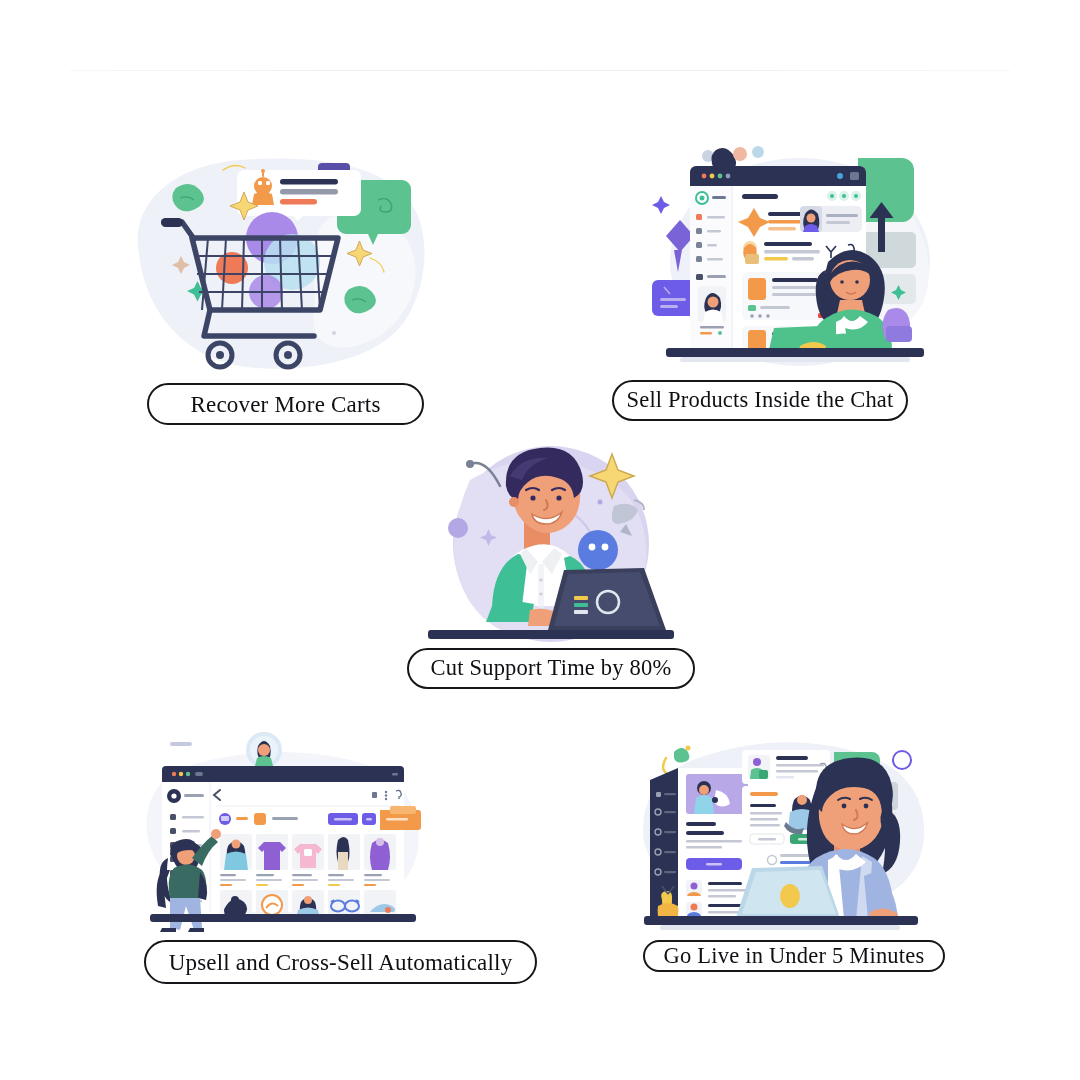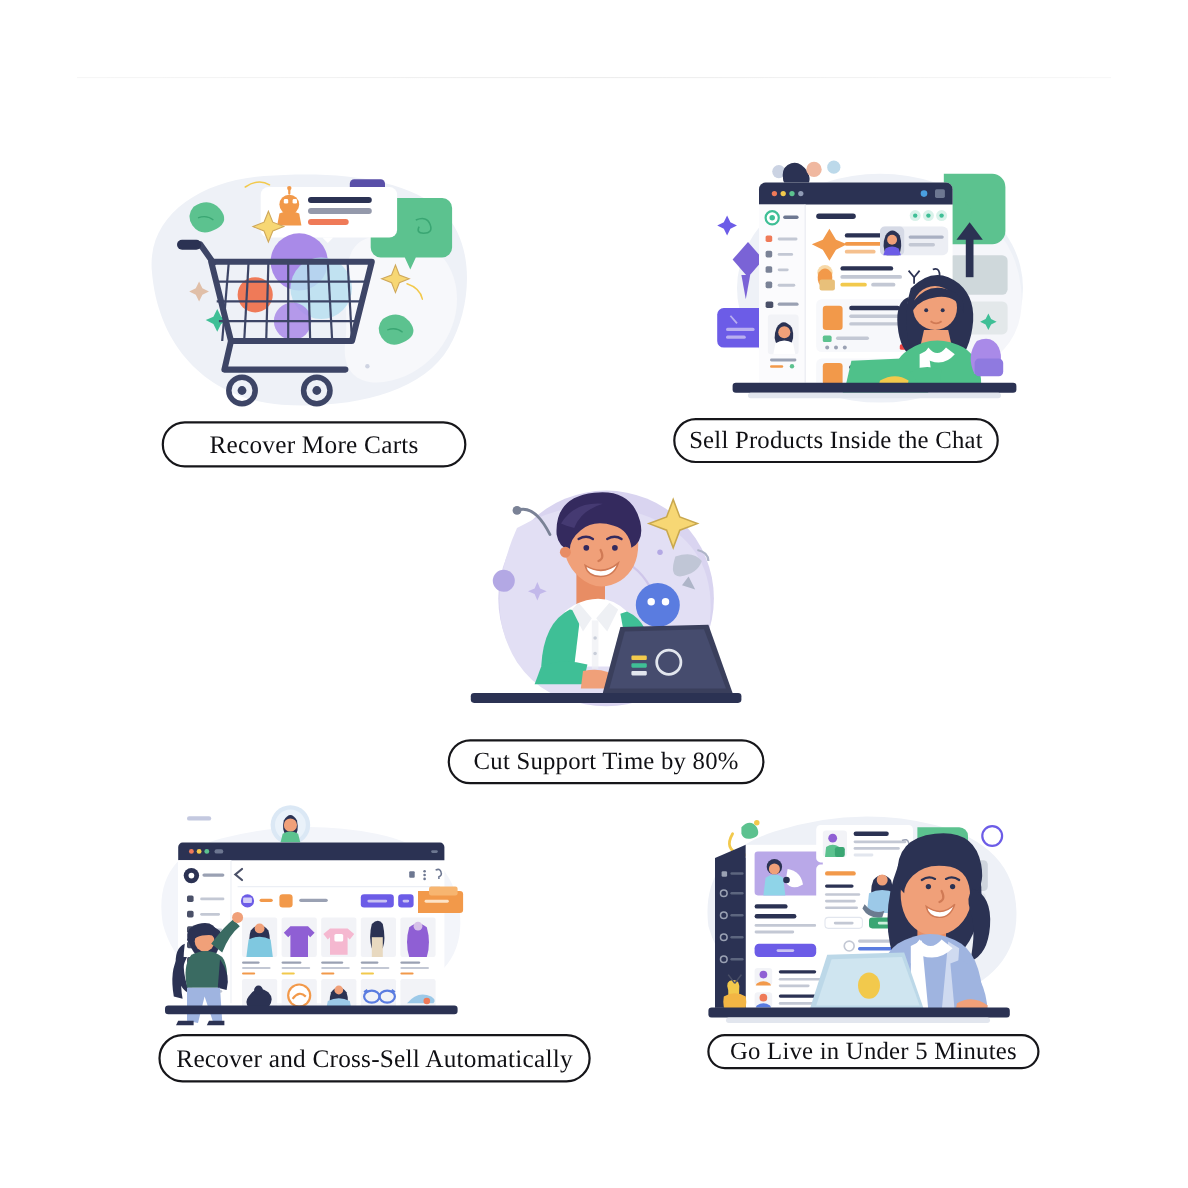--- a/index.html
+++ b/index.html
@@ -38,21 +38,21 @@
   #card-carts   { left: 120px; top: 150px; }
   #card-carts .art   { width: 310px; height: 225px; }
   #card-carts .pill  { width: 277px; height: 42px; margin: 8px 0 0 27px; font-size: 23px; }
 
   #card-chat    { left: 650px; top: 150px; }
   #card-chat .art    { width: 290px; height: 225px; }
   #card-chat .pill   { width: 296px; height: 41px; margin: 5px 0 0 -38px; font-size: 22.5px; }
 
   #card-support { left: 418px; top: 440px; }
   #card-support .art { width: 266px; height: 208px; }
-  #card-support .pill{ width: 288px; height: 41px; margin: 24px 0 0 -11px; font-size: 22.5px; }
+  #card-support .pill{ width: 288px; height: 41px; margin: 0 0 0 -11px; font-size: 22.5px; }
 
   #card-upsell  { left: 140px; top: 730px; }
   #card-upsell .art  { width: 290px; height: 205px; }
   #card-upsell .pill { width: 393px; height: 44px; margin: 5px 0 0 4px; font-size: 23px; }
 
   #card-golive  { left: 630px; top: 730px; }
   #card-golive .art  { width: 300px; height: 205px; }
   #card-golive .pill { width: 302px; height: 32px; margin: 5px 0 0 13px; font-size: 22.5px; }
   svg { display: block; overflow: visible; }
 </style>
@@ -537,21 +537,21 @@
           <path d="M60 142 q10 14 6 28 l-8 -2 z" fill="#2b3253"></path>
 
           <path d="M30 168 h30 l2 30 l-8 2 l-8 -24 l-6 24 l-10 -2 z" fill="#9fb4e0"></path>
           <path d="M22 198 h14 v4 h-16 z" fill="#2b3253"></path>
           <path d="M50 198 h14 v4 h-16 z" fill="#2b3253"></path>
         </g>
 
         <rect x="10" y="184" width="266" height="8" rx="3" fill="#2b3253"></rect>
       </svg>
     </div>
-    <div class="pill">Recover and Cross-Sell Automatically</div>
+    <div class="pill">Upsell and Cross-Sell Automatically</div>
   </div>
 
   <div class="card" id="card-golive">
     <div class="art">
       <svg width="300" height="205" viewBox="0 0 300 205">
 
         <path d="M14 112 q-8 -64 60 -86 q74 -24 146 -6 q72 18 74 78 q2 58 -66 80 q-72 22 -136 4 q-64 -18 -78 -70 z" fill="#eef1f7"></path>
         <circle cx="272" cy="30" r="9" fill="none" stroke="#6c5ce7" stroke-width="2"></circle>
         <path d="M36 28 q-8 14 6 18 q12 4 14 -6" fill="none" stroke="#f2c94c" stroke-width="2.5" stroke-linecap="round"></path>
         <path d="M44 22 q8 -8 14 0 q4 8 -4 10 q-8 2 -10 -4 z" fill="#5cc28f"></path>

